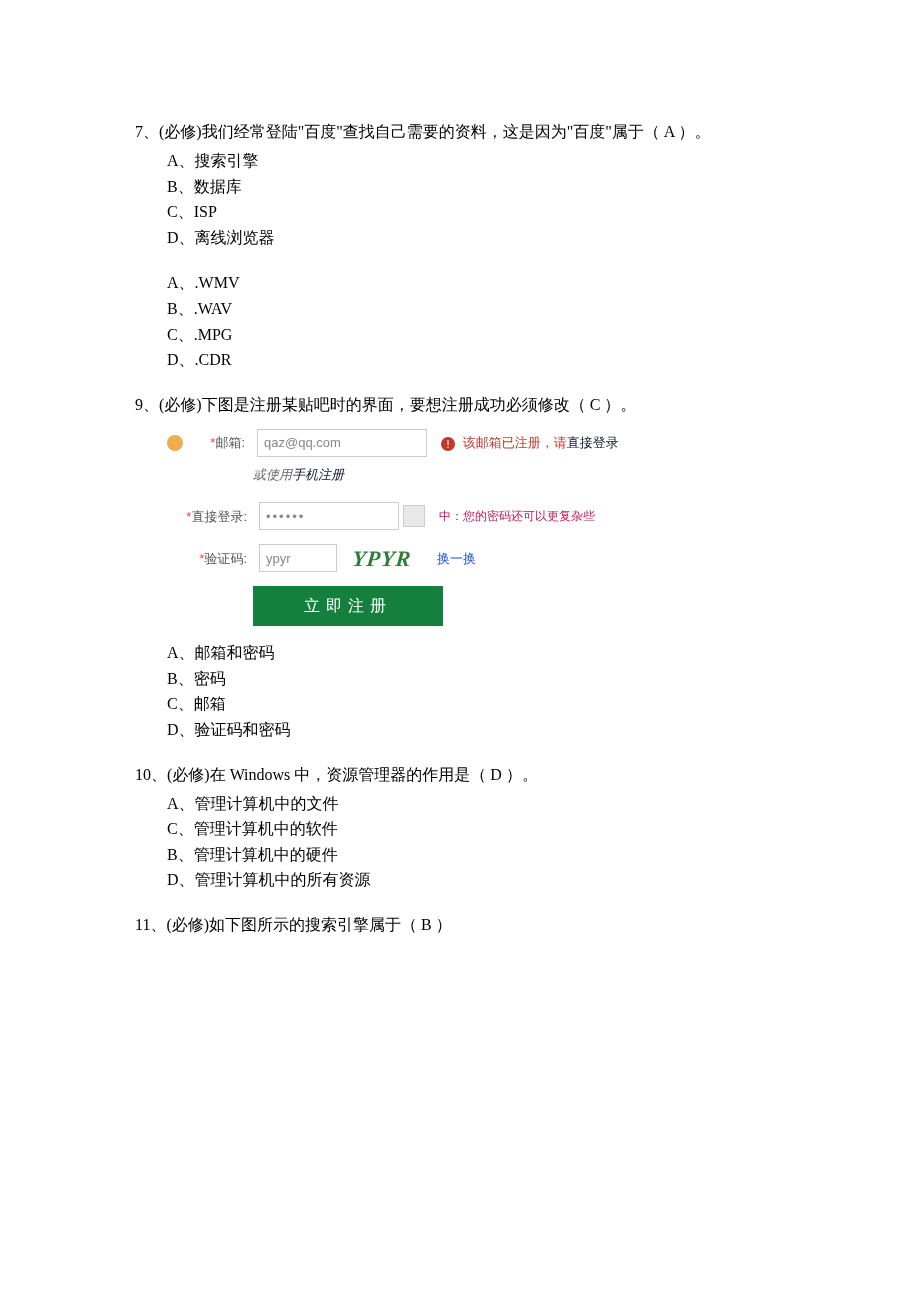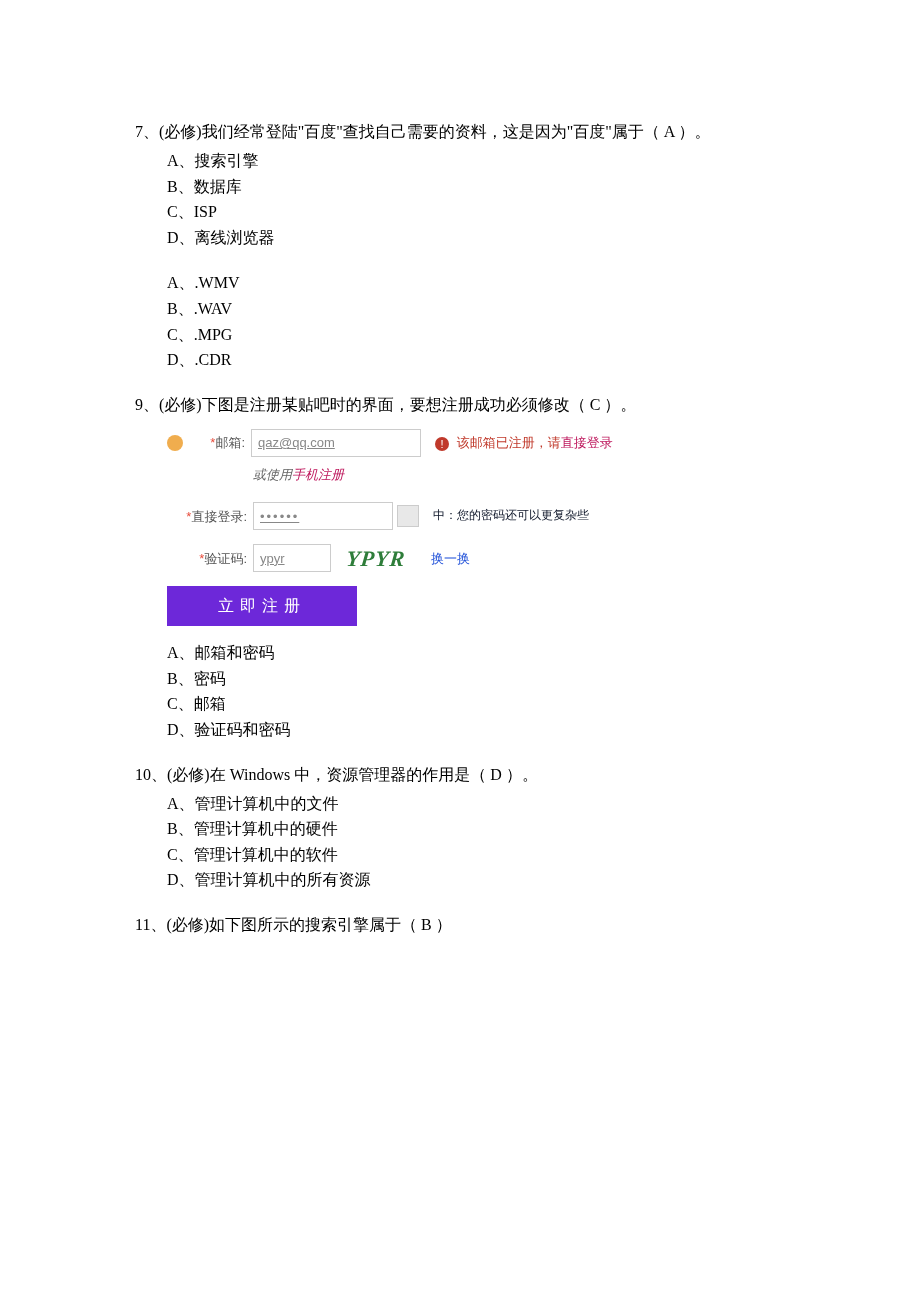--- a/index.html
+++ b/index.html
@@ -36,22 +36,21 @@
       font-size: 13px;
     }
     .req { color: #e74c3c; }
     .form-input {
       border: 1px solid #ccc;
       height: 28px;
       padding: 0 6px;
       font-size: 13px;
       color: #888;
       background: #fff;
-      margin-left: 6px;
-      text-decoration: underline;
+      margin-left: 12px;
     }
     .email-input { width: 170px; }
     .pwd-input { width: 140px; letter-spacing: 2px; }
     .pwd-toggle {
       width: 22px; height: 22px;
       background: #e8e8e8;
       border: 1px solid #ccc;
       margin-left: 4px;
     }
     .captcha-input { width: 78px; }
@@ -62,22 +61,22 @@
       width: 14px; height: 14px;
       background: #c0392b;
       border-radius: 50%;
       color: #fff;
       font-size: 11px;
       line-height: 14px;
       text-align: center;
       margin-right: 4px;
       vertical-align: middle;
     }
-    .link-blue { color: #be185d; }
-    .msg-mid { color: #0f172a; font-size: 12px; font-family: Liberation Mono, monospace; }
+    .link-blue { color: #0f172a; }
+    .msg-mid { color: #be185d; font-size: 12px; }
     .alt-row {
       margin-left: 86px;
       margin-top: -6px;
       margin-bottom: 18px;
       font-size: 13px;
       color: #666;
       font-style: italic;
     }
     .captcha-img {
       display: inline-flex;
@@ -93,25 +92,26 @@
       letter-spacing: 1px;
       transform: skewX(-6deg);
     }
     .change-link {
       color: #1d4ed8;
       margin-left: 18px;
       font-size: 13px;
     }
     .submit-btn {
       display: block;
+      margin-left: 86px;
       margin-top: 10px;
       width: 190px;
       height: 40px;
       border: none;
-      background: #6d28d9;
+      background: #15803d;
       color: #fff;
       font-size: 16px;
       letter-spacing: 6px;
       cursor: pointer;
       font-family: "Microsoft YaHei", sans-serif;
     }
   </style>
 </head>
 <body>
 
@@ -174,21 +174,21 @@
     <div class="option">B、密码</div>
     <div class="option">C、邮箱</div>
     <div class="option">D、验证码和密码</div>
   </div>
 </div>
 
 <div class="question">
   <div class="q-text">10、(必修)在 Windows 中，资源管理器的作用是（   D  ）。</div>
   <div class="options">
     <div class="option">A、管理计算机中的文件</div>
+    <div class="option">C、管理计算机中的软件</div>
     <div class="option">B、管理计算机中的硬件</div>
-    <div class="option">C、管理计算机中的软件</div>
     <div class="option">D、管理计算机中的所有资源</div>
   </div>
 </div>
 
 <div class="question">
   <div class="q-text">11、(必修)如下图所示的搜索引擎属于（   B    ）</div>
 </div>
 
 </body></html>

